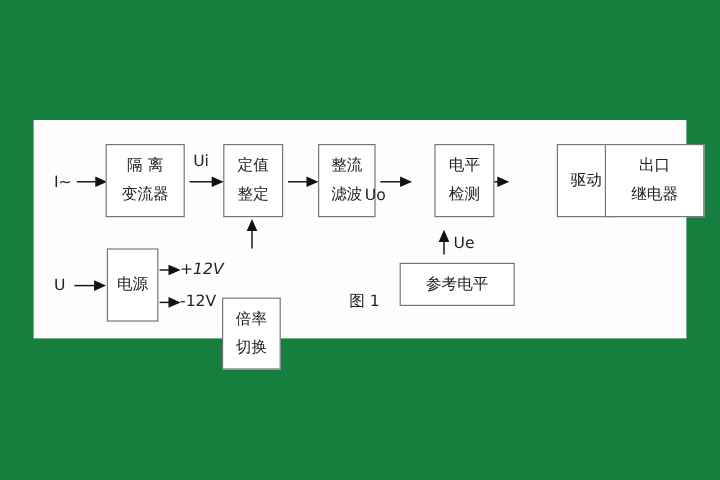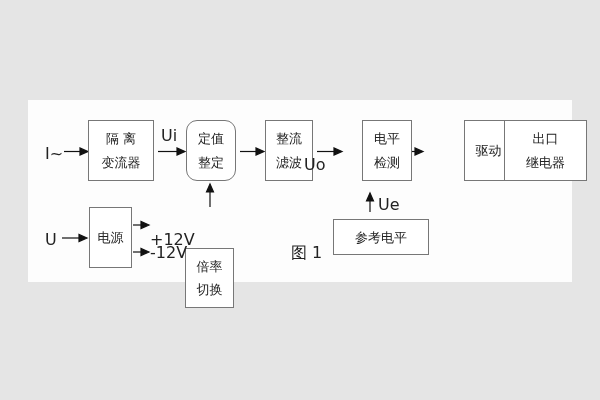--- a/index.html
+++ b/index.html
@@ -1,19 +1,19 @@
 <!DOCTYPE html>
 <html><head>
 <meta charset="utf-8">
 <style>
   html,body{margin:0;padding:0;}
   .canvas{
     position:relative;
     width:600px;height:400px;
-    background:#e5e5e5;
+    background:#15803d;
     font-family:"DejaVu Sans","Liberation Sans",sans-serif;
     overflow:hidden;
   }
   .photo-bg{
     position:absolute;left:28px;top:100px;width:544px;height:182px;
     background:#fdfdfd;
   }
   .wires{position:absolute;left:0;top:0;}
   .box{
     position:absolute;
@@ -23,41 +23,41 @@
     display:flex;flex-direction:column;
     align-items:center;justify-content:space-evenly;
     color:#222222;
     font-size:13px;
     line-height:1;
     text-align:center;
     white-space:nowrap;
   }
   .box.single{justify-content:center;}
   .b-isolation{left:88px;top:120px;width:66px;height:61px;}
-  .b-setting{left:186px;top:120px;width:50px;height:61px;border-radius:11px;}
+  .b-setting{left:186px;top:120px;width:50px;height:61px;}
   .b-rectifier{left:265px;top:120px;width:48px;height:61px;}
   .b-level{left:362px;top:120px;width:50px;height:61px;}
   .b-driver{left:424px;top:120px;width:49px;height:61px;margin-left:40px;}
   .b-relay{left:504px;top:120px;width:83px;height:61px;}
   .b-power{left:89px;top:207px;width:43px;height:61px;}
   .b-ratio{left:185px;top:208px;width:49px;height:60px;margin-top:40px;}
   .b-reference{left:333px;top:219px;width:96px;height:36px;}
   .lbl{
     position:absolute;
     color:#222222;
-    font-size:16px;
+    font-size:13px;
     line-height:1;
     white-space:nowrap;
   }
   .l-icur{left:45px;top:146px;}
   .l-u{left:45px;top:232px;}
   .l-ui{left:161px;top:128px;}
   .l-uo{left:304px;top:130px;margin-top:27px;}
   .l-ue{left:378px;top:197px;}
-  .l-p12{left:150px;top:232px;}
+  .l-p12{left:150px;top:218px;font-style:italic;}
   .l-m12{left:150px;top:245px;}
   .l-caption{left:291px;top:245px;}
 </style>
 </head>
 <body>
 
 <div class="canvas">
 
   <div class="photo-bg"></div>
 

